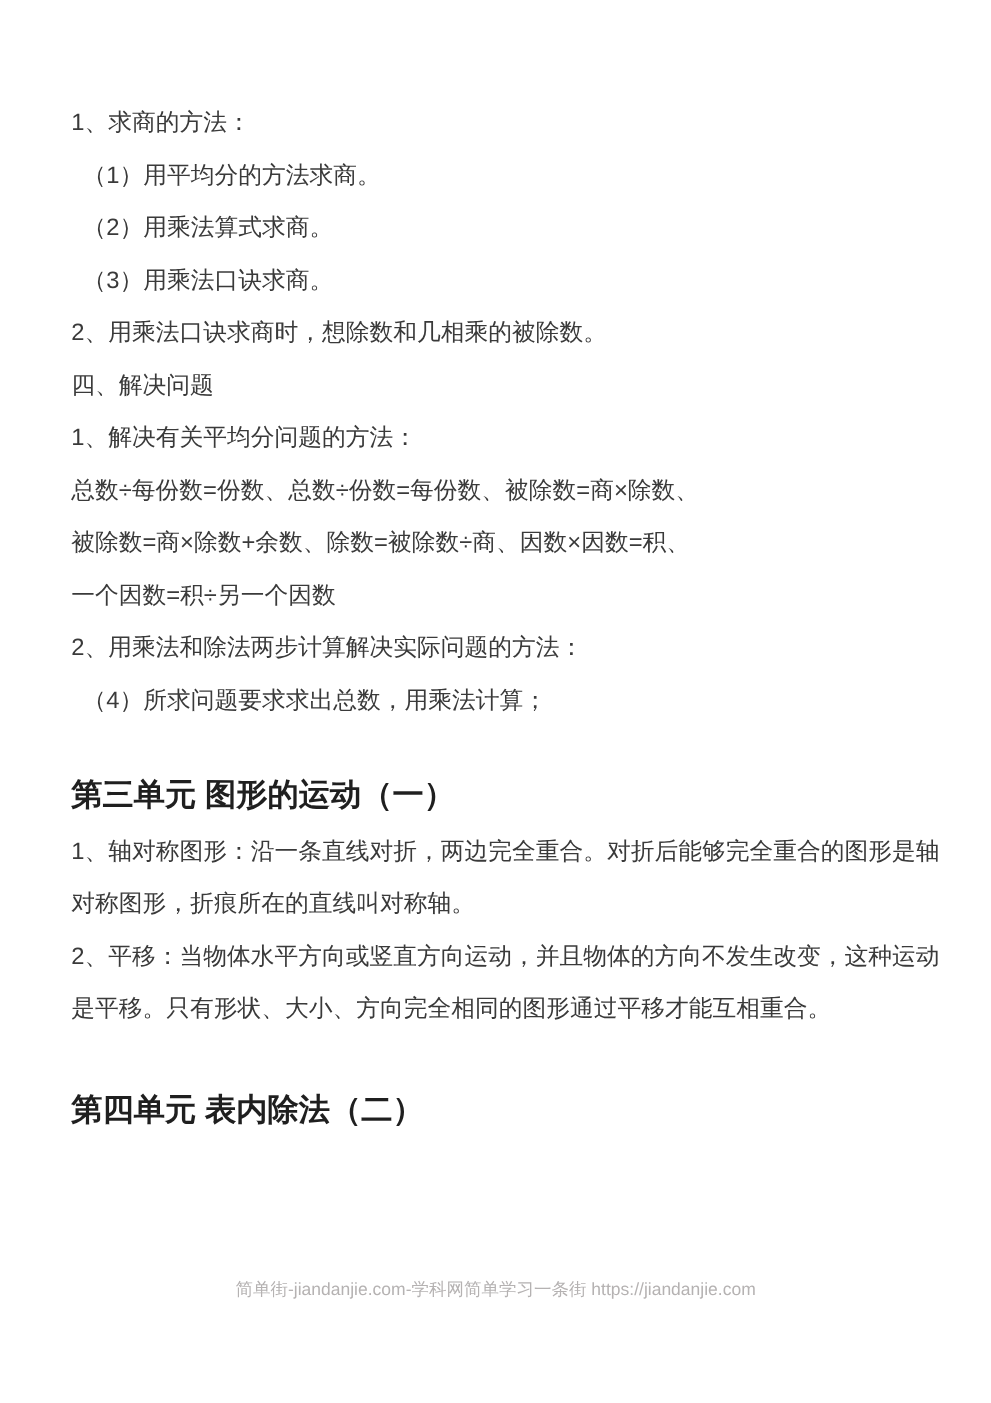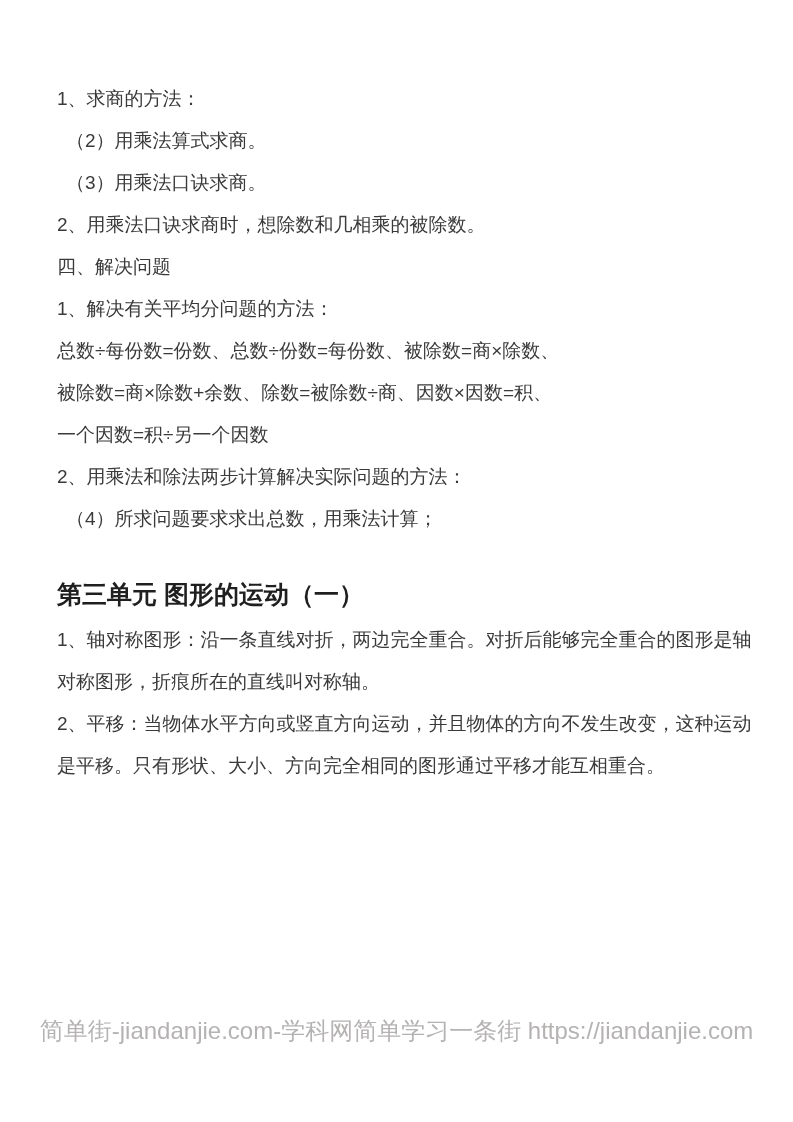--- a/index.html
+++ b/index.html
@@ -41,33 +41,34 @@
   }
   .first-after-heading {
     margin-top: 6px;
   }
   .watermark-footer {
     position: absolute;
     left: 0;
     right: 0;
     bottom: 32px;
     text-align: center;
-    font-size: 24px;
+    font-size: 14px;
     line-height: 22px;
     color: #b5b2b2;
     white-space: nowrap;
   }
 </style>
 </head>
 <body>
 
 <div class="page">
 
   <section>
     <p class="line">1、求商的方法：</p>
+    <p class="line indent">（1）用平均分的方法求商。</p>
     <p class="line indent">（2）用乘法算式求商。</p>
     <p class="line indent">（3）用乘法口诀求商。</p>
     <p class="line">2、用乘法口诀求商时，想除数和几相乘的被除数。</p>
     <p class="line">四、解决问题</p>
     <p class="line">1、解决有关平均分问题的方法：</p>
     <p class="line">总数÷每份数=份数、总数÷份数=每份数、被除数=商×除数、</p>
     <p class="line">被除数=商×除数+余数、除数=被除数÷商、因数×因数=积、</p>
     <p class="line">一个因数=积÷另一个因数</p>
     <p class="line">2、用乘法和除法两步计算解决实际问题的方法：</p>
     <p class="line indent">（4）所求问题要求求出总数，用乘法计算；</p>
@@ -75,17 +76,18 @@
 
   <h2 class="unit-heading">第三单元 图形的运动（一）</h2>
 
   <section>
     <p class="line first-after-heading">1、轴对称图形：沿一条直线对折，两边完全重合。对折后能够完全重合的图形是轴</p>
     <p class="line">对称图形，折痕所在的直线叫对称轴。</p>
     <p class="line">2、平移：当物体水平方向或竖直方向运动，并且物体的方向不发生改变，这种运动</p>
     <p class="line">是平移。只有形状、大小、方向完全相同的图形通过平移才能互相重合。</p>
   </section>
 
+  <h2 class="unit-heading second">第四单元 表内除法（二）</h2>
 
 
   <div class="watermark-footer">简单街-jiandanjie.com-学科网简单学习一条街 https://jiandanjie.com</div>
 
 </div>
 
 </body></html>

